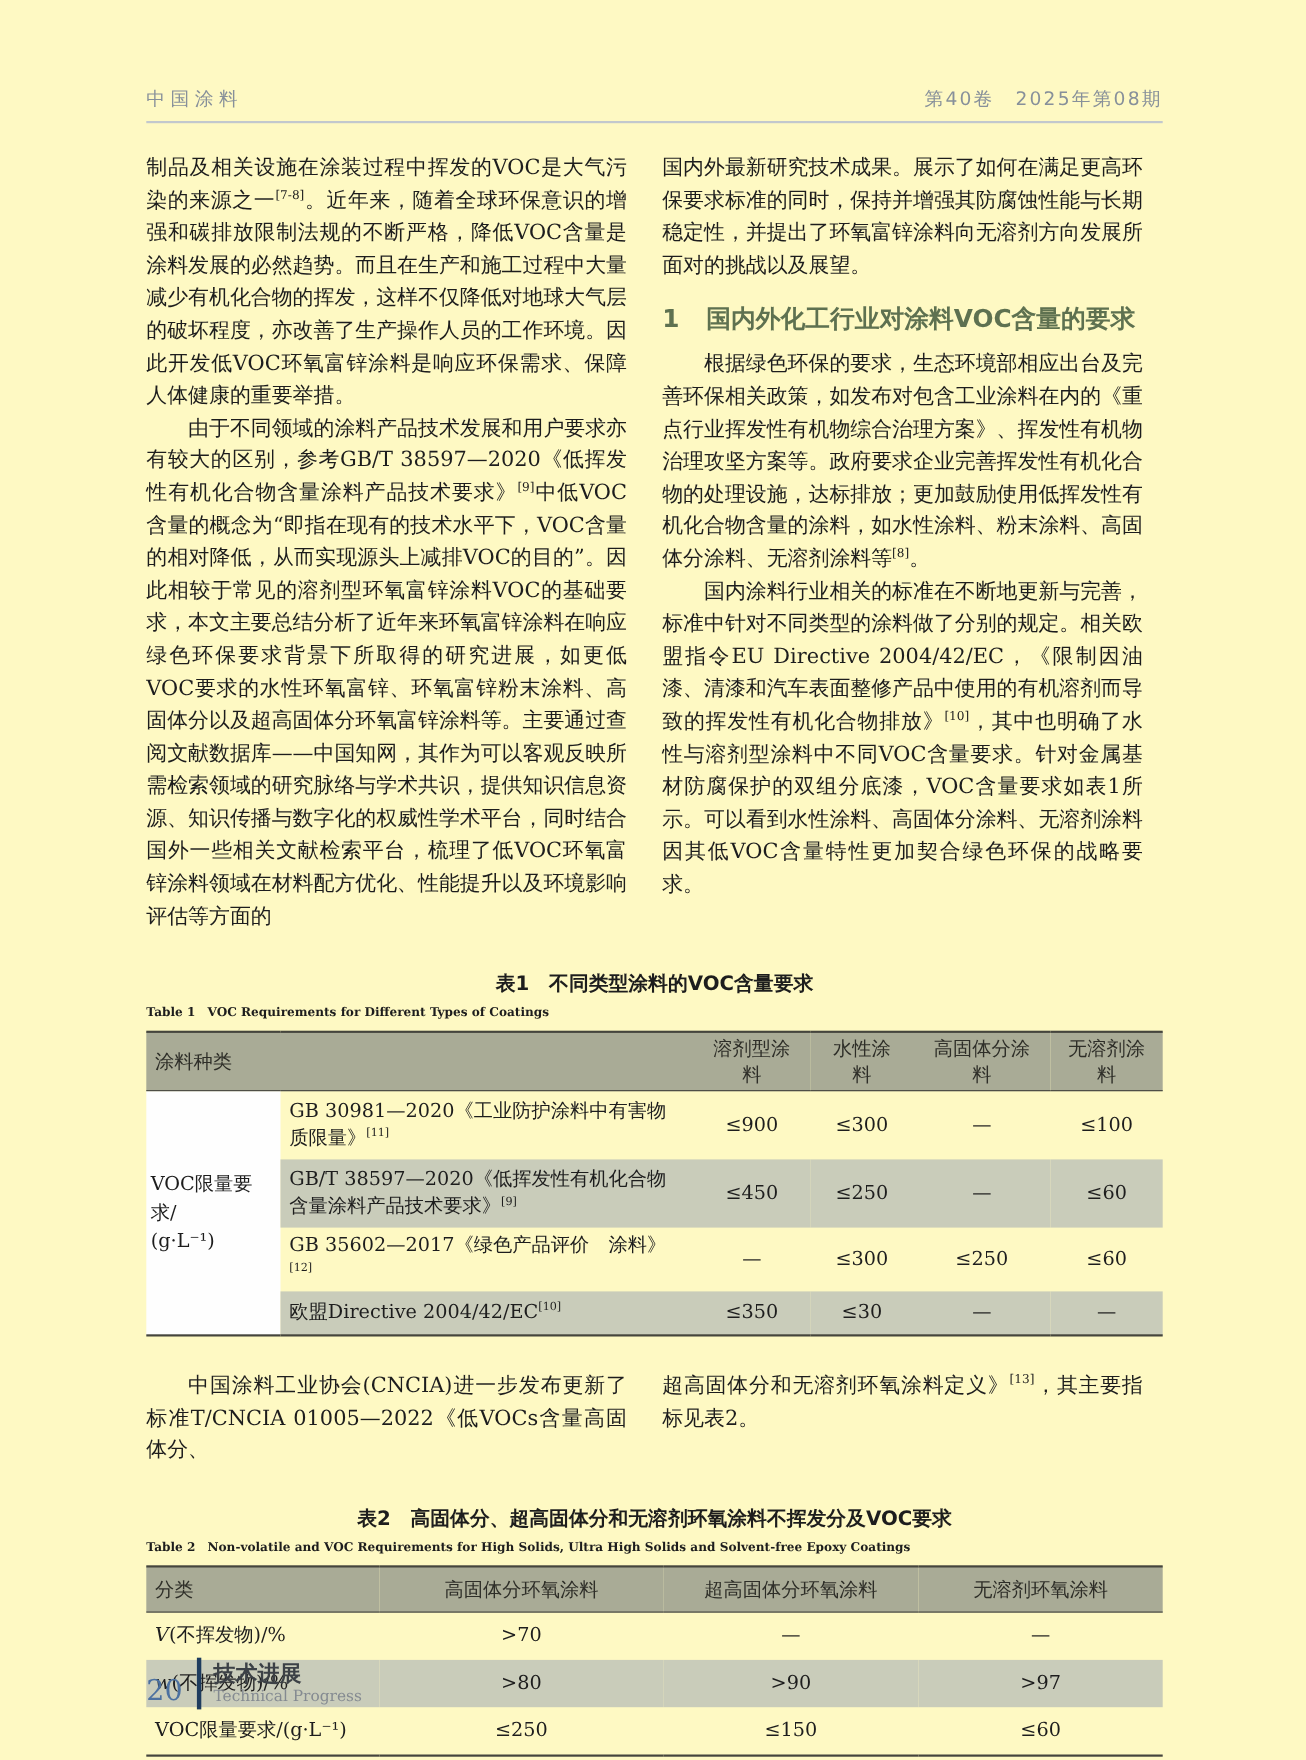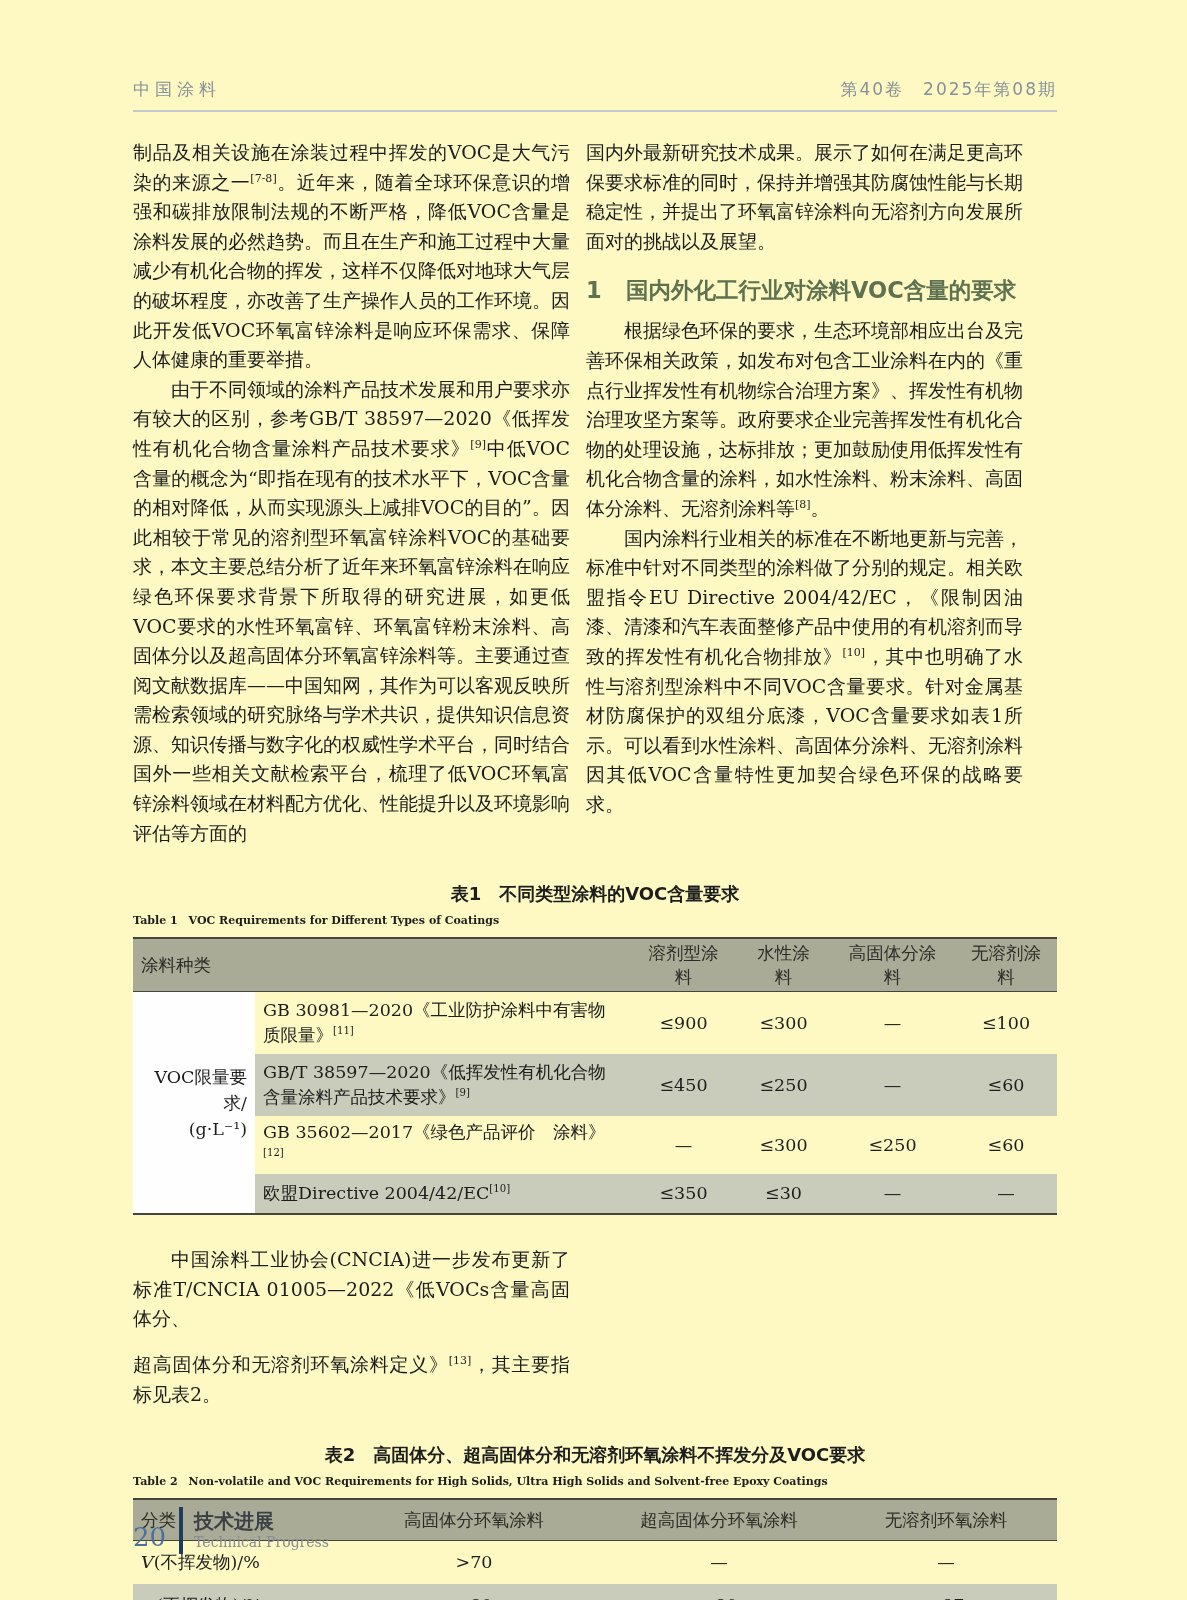--- a/index.html
+++ b/index.html
@@ -24,21 +24,21 @@
   .runhead{
     display:flex;justify-content:space-between;align-items:flex-end;
     padding-top:78px;
     font-family:"DejaVu Sans","Liberation Sans",sans-serif;
     font-size:17px;color:var(--header-gray);
   }
   .runhead .journal{letter-spacing:5px;}
   .runhead .issue{letter-spacing:2px;}
   .head-rule{height:2px;background:var(--rule-gray);margin-top:9px;}
   
-  .twocol{display:flex;gap:16px;}
+  .twocol{display:flex;gap:32px;}
   .col{width:437px;box-sizing:border-box;}
   .body-p{
     font-size:19px;line-height:29.6px;margin:0;text-align:justify;
     text-justify:inter-ideograph;
   }
   .indent{text-indent:2em;}
   sup{font-size:0.58em;line-height:0;vertical-align:super;}
   .top-text{margin-top:26px;}
   
   .sec-head{
@@ -71,27 +71,27 @@
     height:36px;padding:2px 14px;text-align:center;
     border-bottom:1.5px solid #45453d;
   }
   table.paper thead th.left{text-align:left;padding-left:8px;}
   table.paper td{
     padding:4px 8px;text-align:center;line-height:25px;vertical-align:middle;
   }
   table.paper td.left{text-align:left;}
   table.paper tr.shaded td{background:var(--table-shaded-row-bg);}
   table.paper td.group{
-    background:#fefefe;text-align:right;padding-left:4px;white-space:pre-line;
+    background:#fefefe;text-align:left;padding-left:4px;white-space:pre-line;
     line-height:26px;
   }
   .row-tall td{height:54px;}
   .row-short td{height:31px;}
   table.paper.t2 td{height:35px;}
-  .mid-text{margin-top:30px;flex-direction:column;}
+  .mid-text{margin-top:30px;}
   
   .footer{
     position:absolute;left:133px;bottom:46px;
     display:flex;align-items:center;
   }
   .page-num{
     font-size:26px;color:var(--page-num-blue);margin-right:13px;
     font-family:"DejaVu Serif","Liberation Serif",serif;
     transform:translateY(6px);
   }

